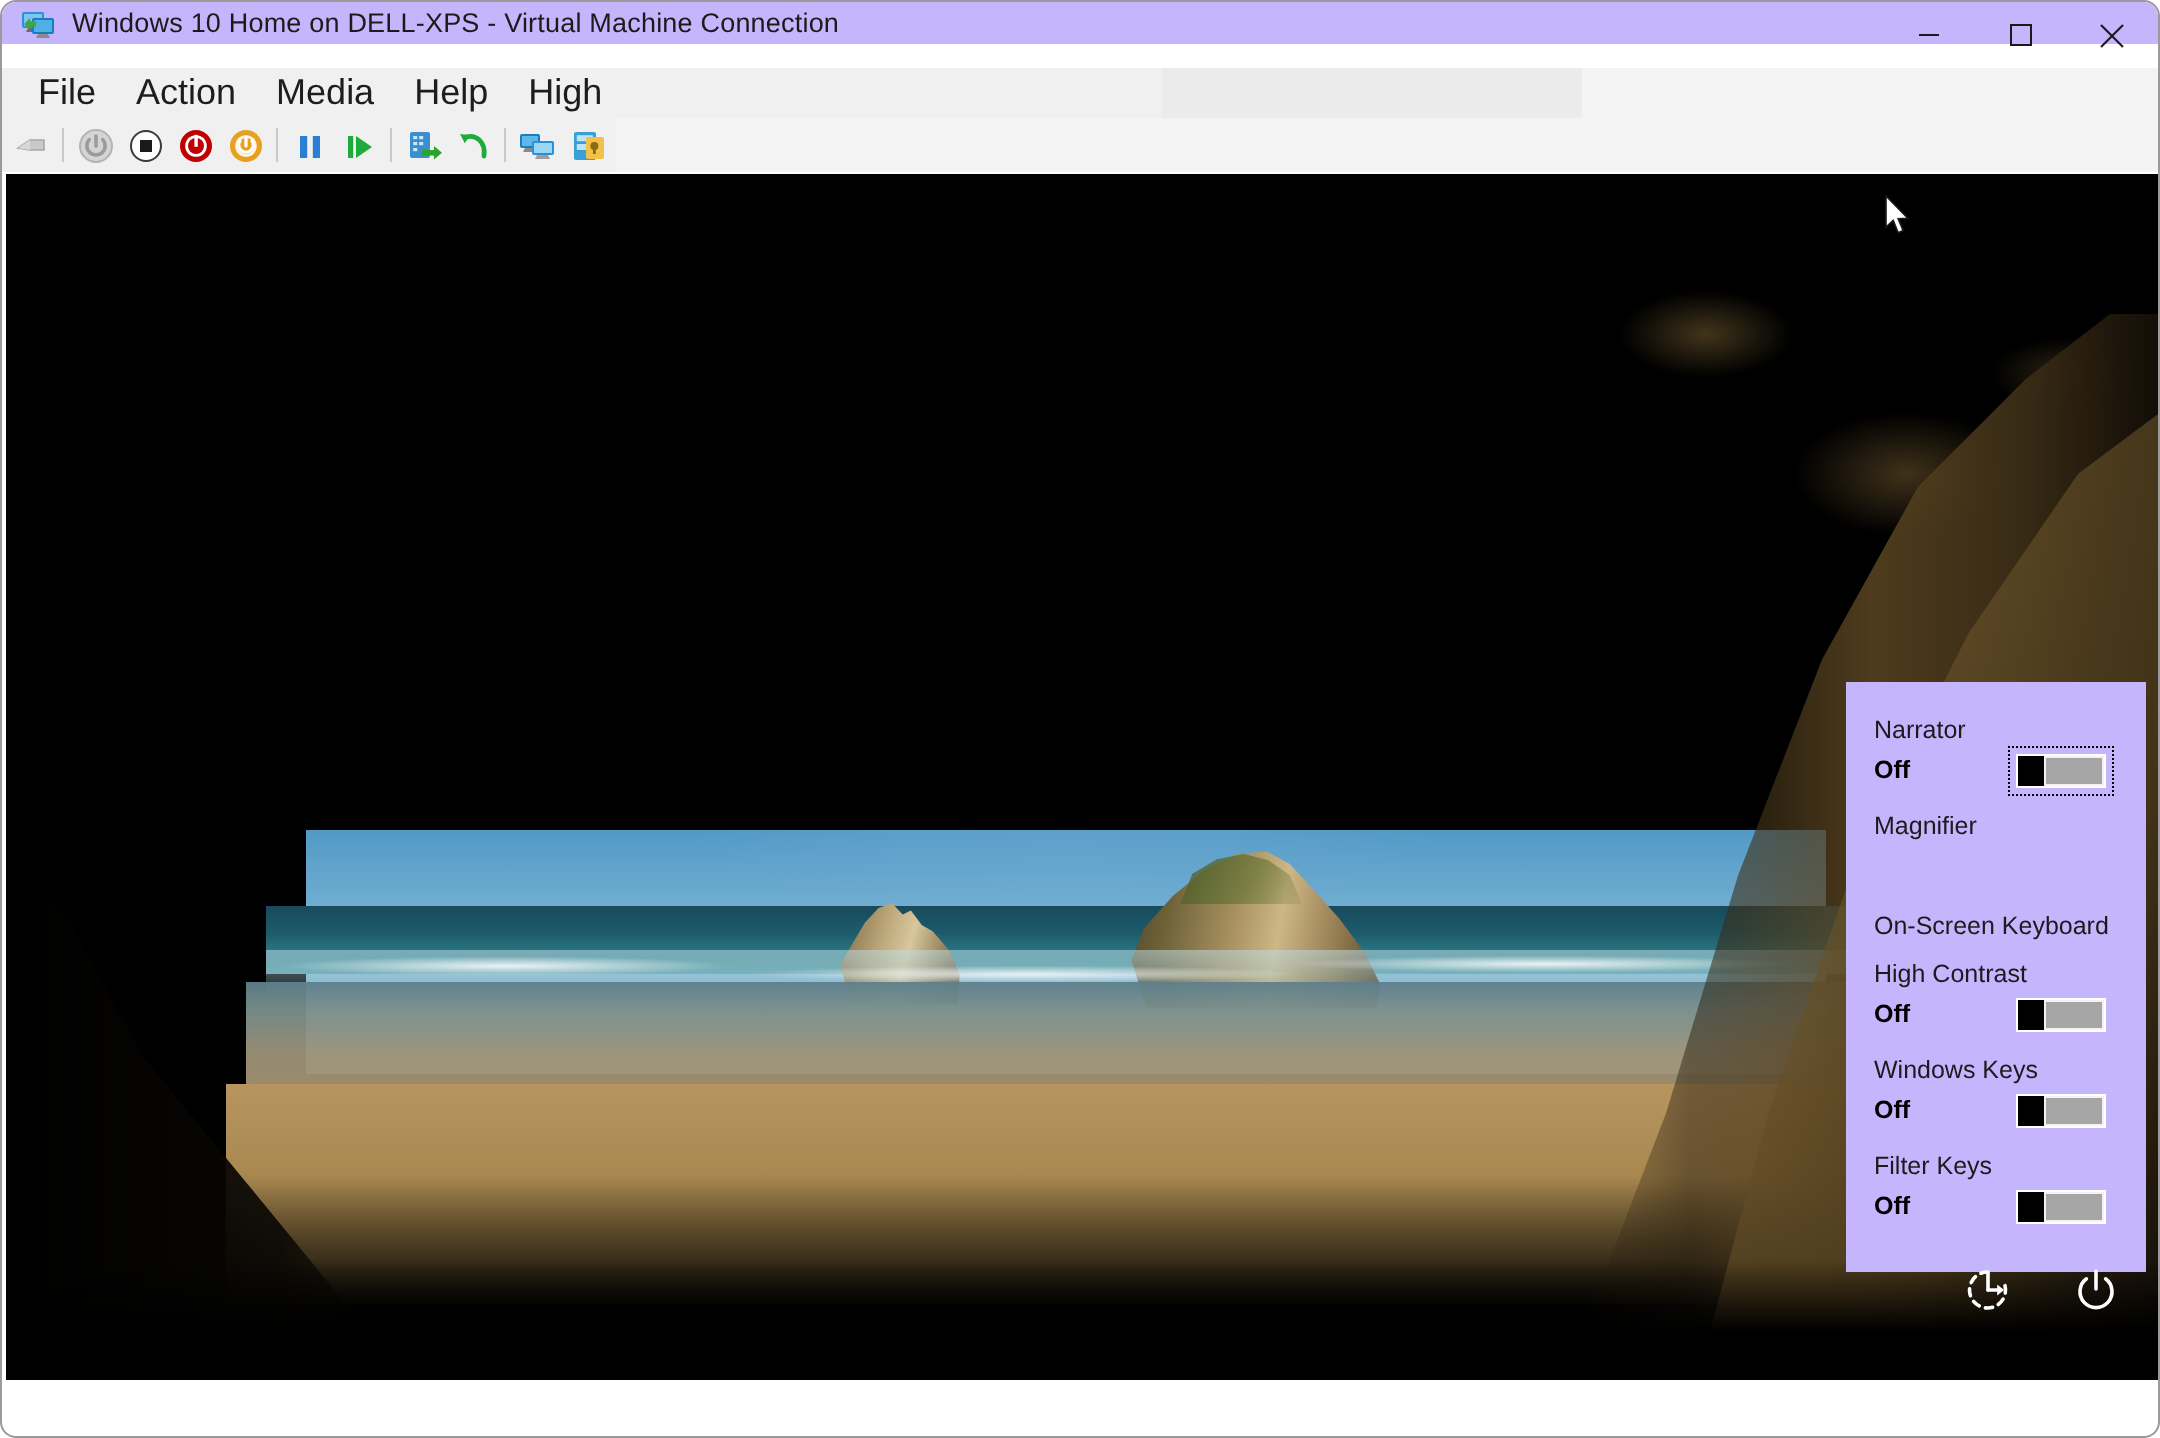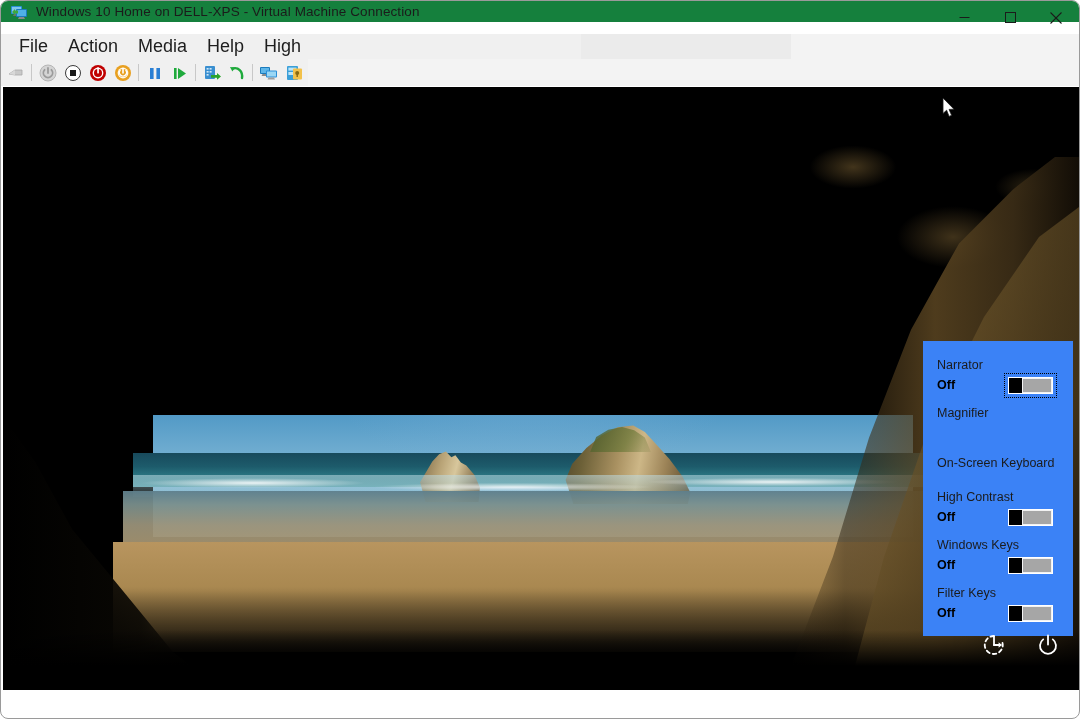--- a/index.html
+++ b/index.html
@@ -17,21 +17,21 @@
     background: #ffffff;
     border: 1px solid #9a9a9a;
     border-radius: 8px;
     overflow: hidden;
   }
 
   
   .titlebar {
     position: absolute; left: 0; top: 0;
     width: 100%; height: 21px;
-    background: #15803d;
+    background: #c4b5fd;
     display: flex; align-items: center;
   }
   .title-icon {
     width: 18px; height: 18px;
     margin-left: 9px; margin-right: 8px;
     position: relative; flex: none;
   }
   .title-text {
     font-size: 13.5px;
     color: #1b1b1b;
@@ -204,21 +204,21 @@
   .cave-bottom {
     position: absolute; left: 0; bottom: 0; width: 100%; height: 60px;
     background: linear-gradient(to bottom, rgba(0,0,0,0), #000 60%);
   }
 
   
   .eoa-panel {
     position: absolute;
     left: 920px; top: 254px;
     width: 150px; height: 295px;
-    background: #3b82f6;
+    background: #c4b5fd;
     padding: 14px 0 0 0;
   }
   .eoa-row { position: relative; padding: 0 0 0 14px; }
   .eoa-label {
     font-size: 12.5px; color: #1b1b1b;
     line-height: 20px; white-space: nowrap;
   }
   .eoa-state {
     font-size: 12.5px; color: #000; font-weight: bold;
     line-height: 20px;
@@ -484,21 +484,21 @@
           <div class="toggle focused" style="top:22px;">
             <div class="thumb"></div>
             <div class="track"></div>
           </div>
         </div>
 
         <div class="eoa-row" style="margin-bottom:30px;">
           <div class="eoa-link">Magnifier</div>
         </div>
 
-        <div class="eoa-row" style="margin-bottom:14px;">
+        <div class="eoa-row" style="margin-bottom:4px;">
           <div class="eoa-link">On-Screen Keyboard</div>
         </div>
 
         <div class="eoa-row" style="margin-bottom:8px;">
           <div class="eoa-label">High Contrast</div>
           <div class="eoa-state">Off</div>
           <div class="toggle" style="top:22px;">
             <div class="thumb"></div>
             <div class="track"></div>
           </div>

